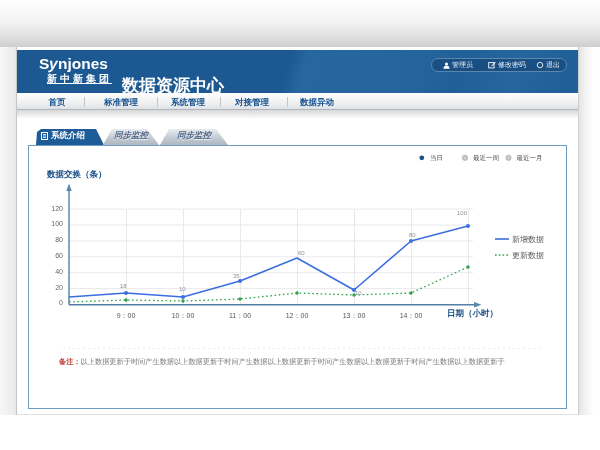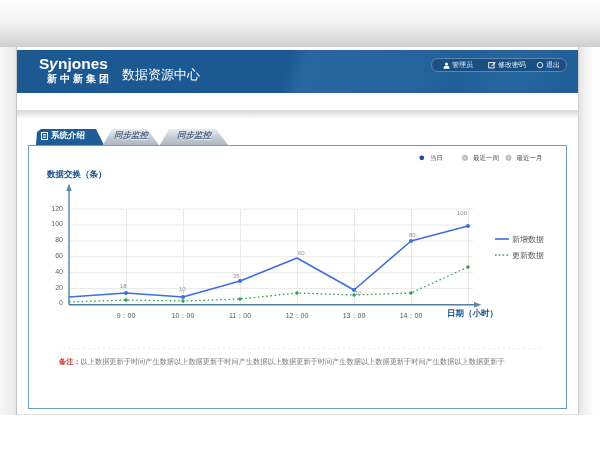--- a/index.html
+++ b/index.html
@@ -14,22 +14,22 @@
     background:linear-gradient(to right,#e2e2e2 0%,#f2f2f2 45%,rgba(255,255,255,0) 100%); }
   #page { left:17px; top:47px; width:561px; height:368px; background:#fff;
     border-bottom:1px solid #e0e0e0;
     box-shadow:-1px 0 0 #c6c6c6, 1px 0 0 #cfcfcf; }
   #header { left:0; top:3px; width:561px; height:43px;
     background:linear-gradient(106deg, #1c5992 0%, #1c5992 48%, #27669f 51%, #25649d 70%, #215f99 78%, #26659e 88%, #215f99 97%);
   }
   #logo-en { left:22px; top:5px; color:#fff; font-size:15.5px; font-weight:bold;
     letter-spacing:0; }
   #logo-cn { left:30px; top:22px; color:#fff; font-size:10px; font-weight:bold;
-    letter-spacing:3px; }
-  #systitle { left:105px; top:16px; color:#fff; font-size:13px; }
+    letter-spacing:3px;text-decoration:underline; }
+  #systitle { left:105px; top:24px; color:#fff; font-size:17px;font-weight:bold; }
   #pill { left:414px; top:8px; width:136px; height:14px; border-radius:8px;
     background:#194f82; border:1px solid #5b87ad; color:#e8eef5; font-size:7px;
     white-space:nowrap; position:absolute; }
   .pitem { position:absolute; top:0; height:12px; display:flex; align-items:center;
     gap:2px; white-space:nowrap; }
   #nav { left:0; top:46px; width:561px; height:17px;
     background:linear-gradient(to bottom,#ffffff 0%,#f1f2f3 55%,#dfe2e5 100%);
     border-bottom:1px solid #aeb6be; }
   .navitem { position:absolute; top:4px; font-size:8.5px; font-weight:bold;
     color:#17518f; width:60px; text-align:center; }
@@ -74,20 +74,31 @@
         <span>修改密码</span>
       </div>
       <div class="pitem" style="left:104px;">
         <svg width="8" height="8" viewBox="0 0 9 9">
             <circle cx="4.5" cy="4.5" r="3.1" fill="none" stroke="#dce6f0" stroke-width="1.1"></circle>
           </svg>
         <span>退出</span>
       </div>
     </div>
   </div>
+  <div id="nav" class="abs">
+    <div class="navitem" style="left:10px;">首页</div>
+    <div class="navsep" style="left:67px;"></div>
+    <div class="navitem" style="left:74px;">标准管理</div>
+    <div class="navsep" style="left:140px;"></div>
+    <div class="navitem" style="left:141px;">系统管理</div>
+    <div class="navsep" style="left:203px;"></div>
+    <div class="navitem" style="left:205px;">对接管理</div>
+    <div class="navsep" style="left:270px;"></div>
+    <div class="navitem" style="left:270px;">数据异动</div>
+  </div>
   <div id="navshadow" class="abs"></div>
   <div id="tab1" class="tab">
     <svg width="7" height="8" viewBox="0 0 7 8">
         <rect x="0.5" y="0.5" width="6" height="7" fill="none" stroke="#fff" stroke-width="1"></rect>
         <line x1="2" y1="2.5" x2="5" y2="2.5" stroke="#fff" stroke-width="0.8"></line>
         <line x1="2" y1="4" x2="5" y2="4" stroke="#fff" stroke-width="0.8"></line>
         <line x1="2" y1="5.5" x2="5" y2="5.5" stroke="#fff" stroke-width="0.8"></line>
       </svg>
     <span>系统介绍</span>
   </div>

